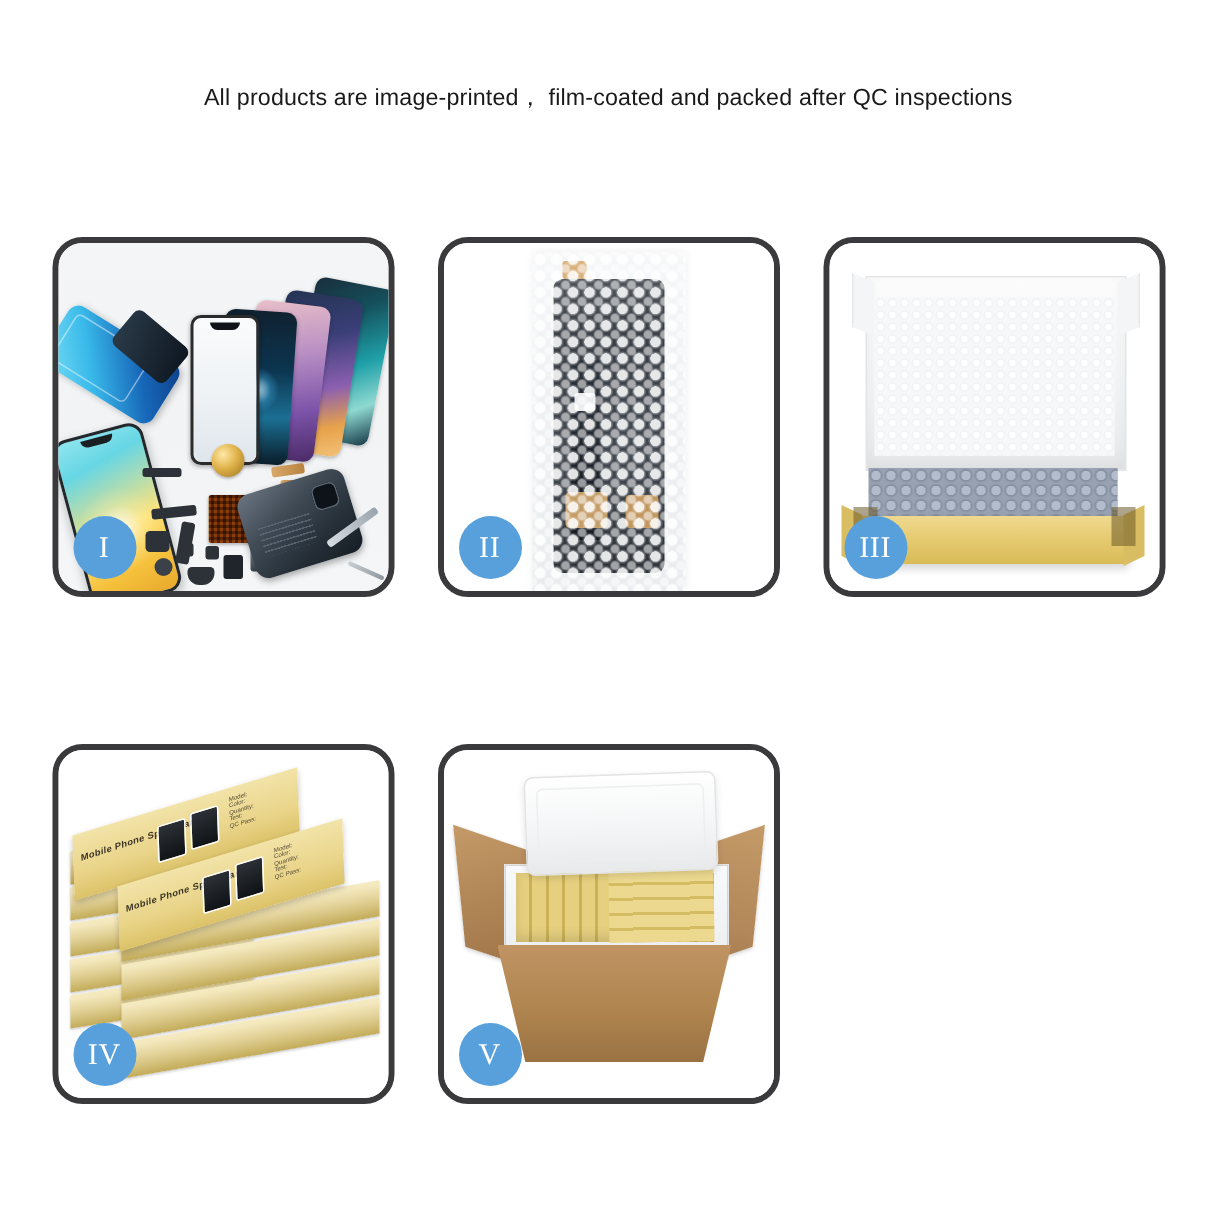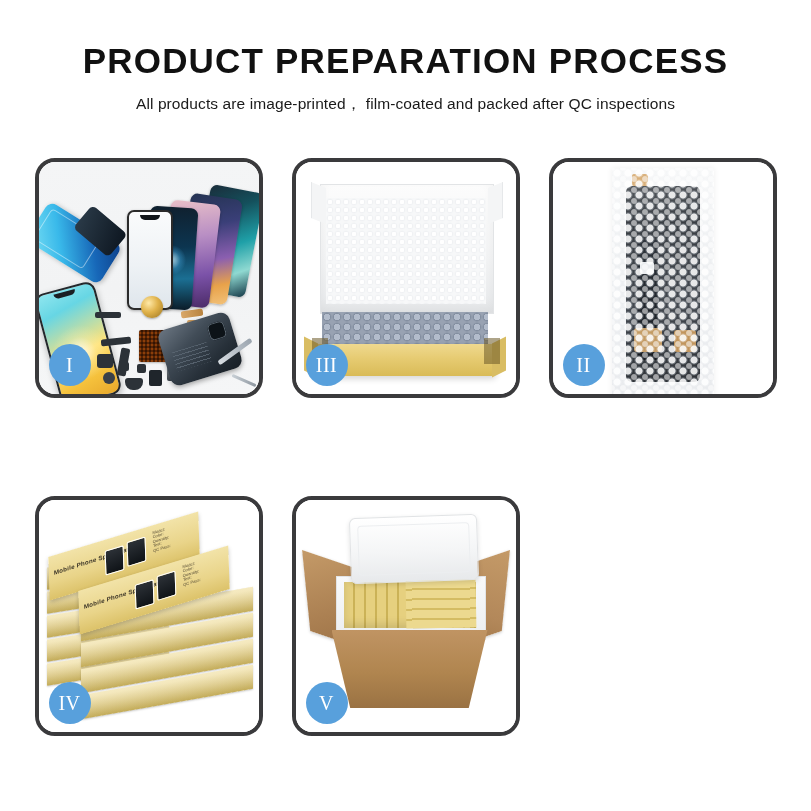--- a/index.html
+++ b/index.html
@@ -467,21 +467,20 @@
   }
   .c6-shadow {
     position:absolute; left:40px; bottom:20px; width:160px; height:10px;
     background: radial-gradient(ellipse at center, rgba(0,0,0,.16) 0%, rgba(0,0,0,0) 70%);
   }
 </style>
 </head>
 <body>
 
 <div class="header">
-  <h1 class="page-title">PRODUCT PREPARATION PROCESS</h1>
   <p class="page-subtitle">All products are image-printed， film-coated and packed after QC inspections</p>
 </div>
 
 <div class="grid">
 
   <div class="panel p1">
     <div class="panel-stage">
       <div class="stage-bg"></div>
 
       <div class="phone-fan">
@@ -523,50 +522,50 @@
       <div class="housing">
         <div class="cam"></div>
         <div class="lines"></div>
       </div>
       <div class="tweezers"></div>
       <div class="tweezers2"></div>
     </div>
     <div class="badge">I</div>
   </div>
 
-  <div class="panel p3">
-    <div class="panel-stage">
-      <div class="stage-bg"></div>
-      <div class="box3-lid"></div>
-      <div class="box3-foam"></div>
-      <div class="box3-bubble"></div>
-      <div class="box3-base"></div>
-      <div class="box3-tab-l"></div>
-      <div class="box3-tab-r"></div>
-    </div>
-    <div class="badge">III</div>
-  </div>
-
   <div class="panel p2">
     <div class="panel-stage">
       <div class="stage-bg"></div>
       <div class="bubble-bag">
         <div class="bag-screen"></div>
         <div class="bag-flex"></div>
         <div class="bag-chip"></div>
         <div class="bag-conn1"></div>
         <div class="bag-conn2"></div>
         <div class="bag-tape"></div>
         <div class="bubbles"></div>
         <div class="bubbles-2"></div>
       </div>
     </div>
     <div class="badge">II</div>
   </div>
 
+  <div class="panel p3">
+    <div class="panel-stage">
+      <div class="stage-bg"></div>
+      <div class="box3-lid"></div>
+      <div class="box3-foam"></div>
+      <div class="box3-bubble"></div>
+      <div class="box3-base"></div>
+      <div class="box3-tab-l"></div>
+      <div class="box3-tab-r"></div>
+    </div>
+    <div class="badge">III</div>
+  </div>
+
   <div class="panel p4">
     <div class="panel-stage">
       <div class="stage-bg"></div>
       <div class="stack">
         <div class="gbox gl1">
             <div class="gshade"></div>
           </div>
         <div class="gbox gl2">
             <div class="gshade"></div>
           </div>

